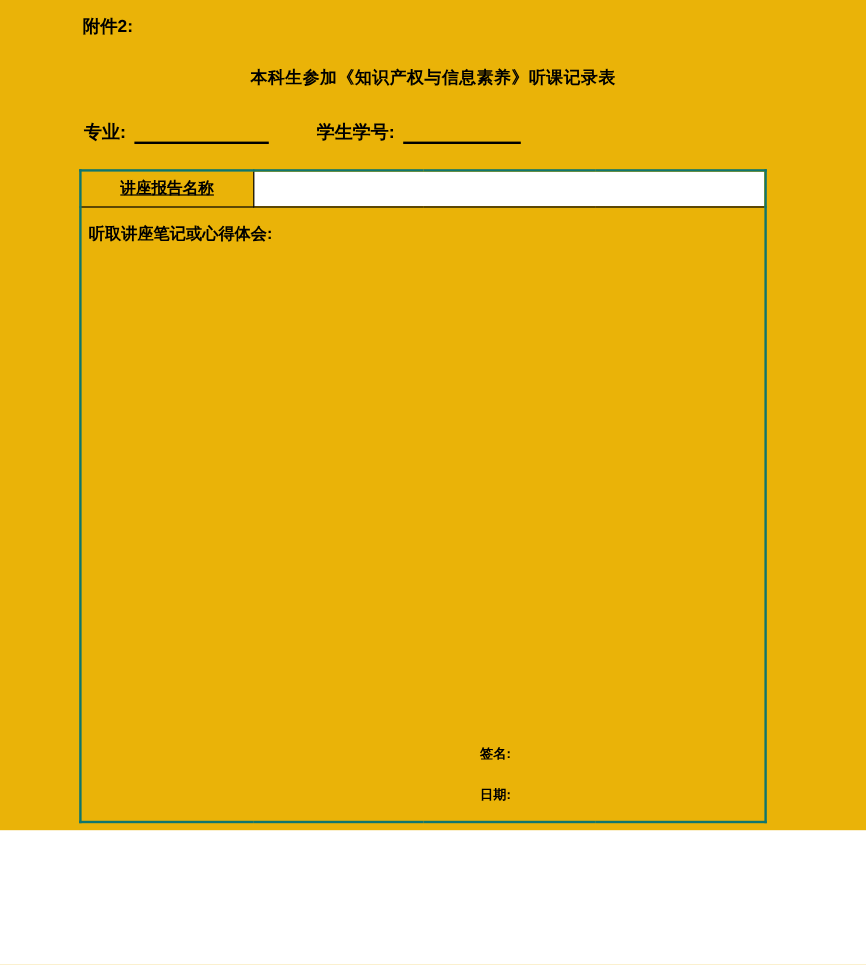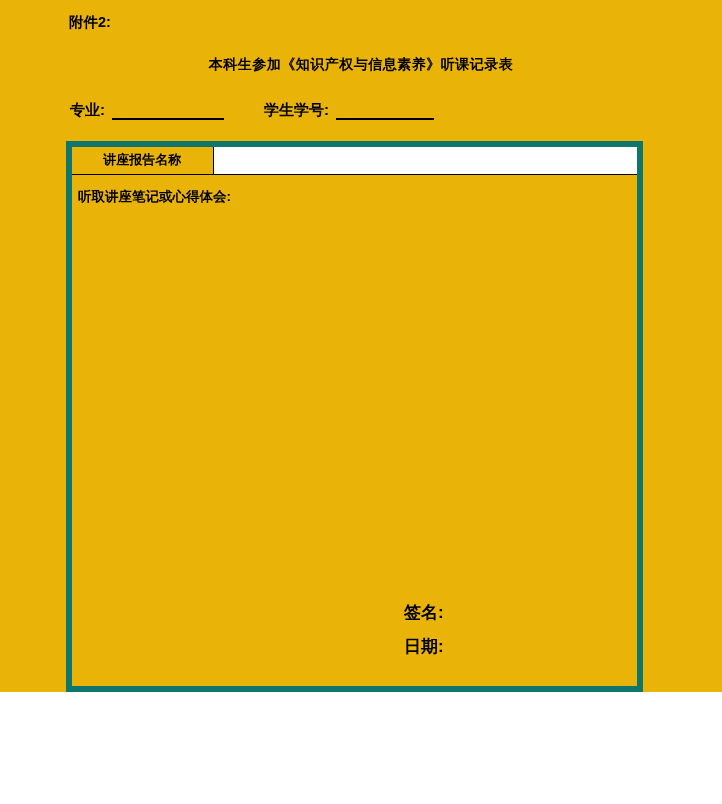--- a/index.html
+++ b/index.html
@@ -54,21 +54,22 @@
   .blank-id    { width: 98px;  }
   .blank-name  { width: 102px; }
 
   table.form {
     position: absolute;
     left: 66px;
     top: 141px;
     width: 571px;
     border-collapse: collapse;
     table-layout: fixed;
-    border: 6px solid #0f766e;
+    border: 2px solid #0f766e;
+    text-decoration: underline;
   }
   table.form td {
     border: 1px solid #000;
     font-size: 13px;
     padding: 0;
     overflow: hidden;
   }
   tr.r { height: 30px; }
   td.label {
     text-align: center;
@@ -90,22 +91,22 @@
   .notes-label {
     position: absolute;
     left: 6px;
     top: 13px;
     font-size: 13.5px;
     white-space: nowrap;
   }
   .sig-block {
     position: absolute;
     left: 332px;
-    top: 429px;
-    font-size: 17px;
+    top: 448px;
+    font-size: 11px;
   }
   .sig-line { height: 17px; line-height: 17px; white-space: nowrap; }
   .sig-line + .sig-line { margin-top: 17px; }
 </style>
 </head>
 <body>
 
 <div class="page">
 
   <div class="attachment">附件2:</div>

